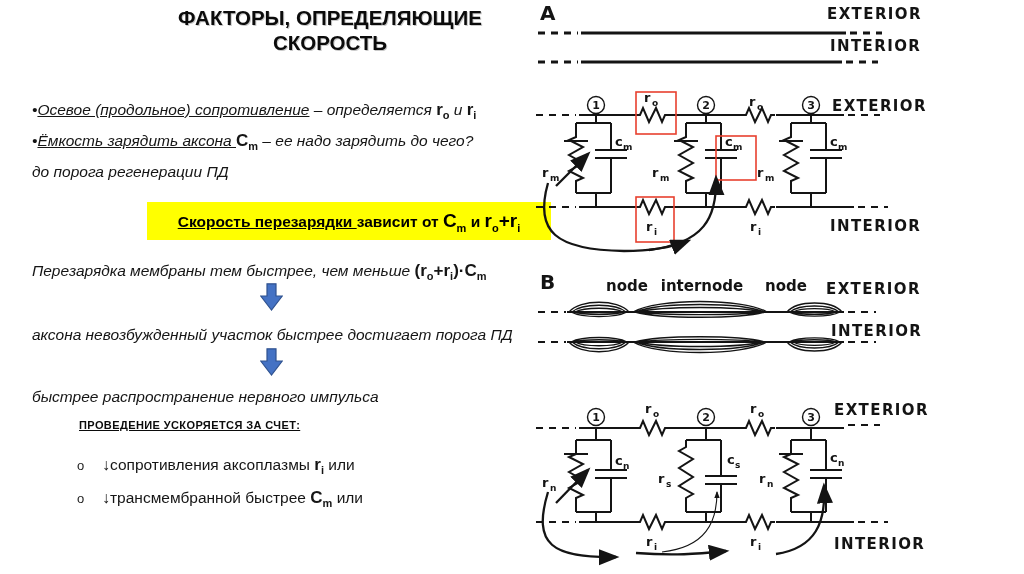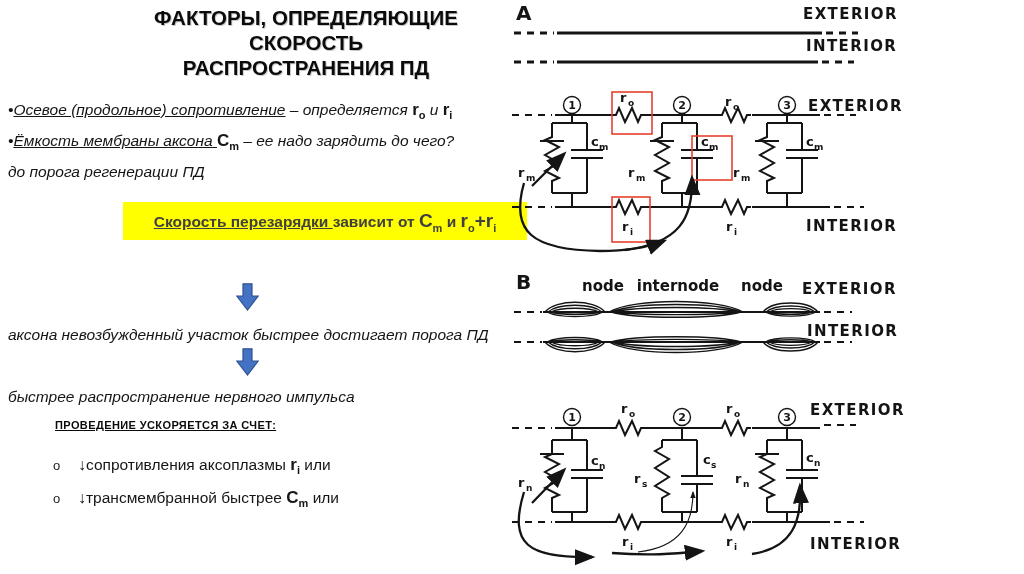--- a/index.html
+++ b/index.html
@@ -1,17 +1,17 @@
 <!DOCTYPE html>
 <html><head>
 <meta charset="utf-8">
 <style>
   html,body{margin:0;padding:0;background:#fff;}
   #slide{position:relative;width:915px;height:574px;background:#ffffff;overflow:hidden;
-         font-family:"Liberation Sans",sans-serif;color:#111;}
+         font-family:"Liberation Sans",sans-serif;color:#111;margin-left:24px;}
   .abs{position:absolute;}
   
   .title{left:60px;top:5px;width:492px;text-align:center;font-weight:bold;font-size:20.5px;
          line-height:25px;color:#0b0b0b;text-shadow:1px 1px 0 #c9c9c9;}
   .para{font-style:italic;font-size:15.5px;line-height:30px;color:#151515;}
   .b1{left:8px;top:95px;width:500px;}
   .b2{left:8px;top:128px;width:505px;line-height:26px;}
   .u{text-decoration:underline;}
   .tk{font-style:normal;font-weight:bold;font-size:17px;font-family:"Liberation Sans",sans-serif;}
   .tk sub{font-size:11px;}
@@ -47,36 +47,38 @@
   .curthin{stroke:#141414;stroke-width:1.1;fill:none;}
 </style>
 </head>
 <body>
 
 <div id="slide">
 
   <div class="abs title">
     <span>ФАКТОРЫ, ОПРЕДЕЛЯЮЩИЕ</span><br>
     <span>СКОРОСТЬ</span><br>
-    <span>РАСПРОСТРАНЕНИЯ ПД</span>
   </div>
 
   <div class="abs para b1">
     <span>•</span><span class="u">Осевое (продольное) сопротивление</span><span> – определяется </span><span class="tk"><span>r</span><sub>o</sub></span><span> и </span><span class="tk"><span>r</span><sub>i</sub></span>
   </div>
 
   <div class="abs para b2">
-    <span>•</span><span class="u">Ёмкость мембраны аксона </span><span class="tk"><span>C</span><sub>m</sub></span><span> – ее надо зарядить до чего?</span><br>
+    <span>•</span><span class="u">Ёмкость зарядить аксона </span><span class="tk"><span>C</span><sub>m</sub></span><span> – ее надо зарядить до чего?</span><br>
     <span>до порога регенерации ПД</span>
   </div>
 
-  <div class="abs hl" style="background:#ffff00;color:#404040;">
+  <div class="abs hl" style="background:#ffff00;color:#000000;">
     <span class="u">Скорость перезарядки </span><span>зависит от </span><span class="tk"><span>C</span><sub>m</sub></span><span> и </span><span class="tk"><span>r</span><sub>o</sub></span><span class="tk">+</span><span class="tk"><span>r</span><sub>i</sub></span>
   </div>
 
+  <div class="abs para p1">
+    <span>Перезарядка мембраны тем быстрее, чем меньше </span><span class="tk"><span>(</span><span>r</span><sub>o</sub><span>+</span><span>r</span><sub>i</sub><span>)·</span><span>C</span><sub>m</sub></span>
+  </div>
 
   <svg class="abs arrow1" width="23" height="28">
     <polygon points="7,0.8 16,0.8 16,13 22.3,13 11.5,27 0.7,13 7,13" fill="#4472c4" stroke="#2f528f" stroke-width="1.2"></polygon>
   </svg>
 
   <div class="abs para p2">аксона невозбужденный участок быстрее достигает порога ПД</div>
 
   <svg class="abs arrow2" width="23" height="28">
     <polygon points="7,0.8 16,0.8 16,13 22.3,13 11.5,27 0.7,13 7,13" fill="#4472c4" stroke="#2f528f" stroke-width="1.2"></polygon>
   </svg>

